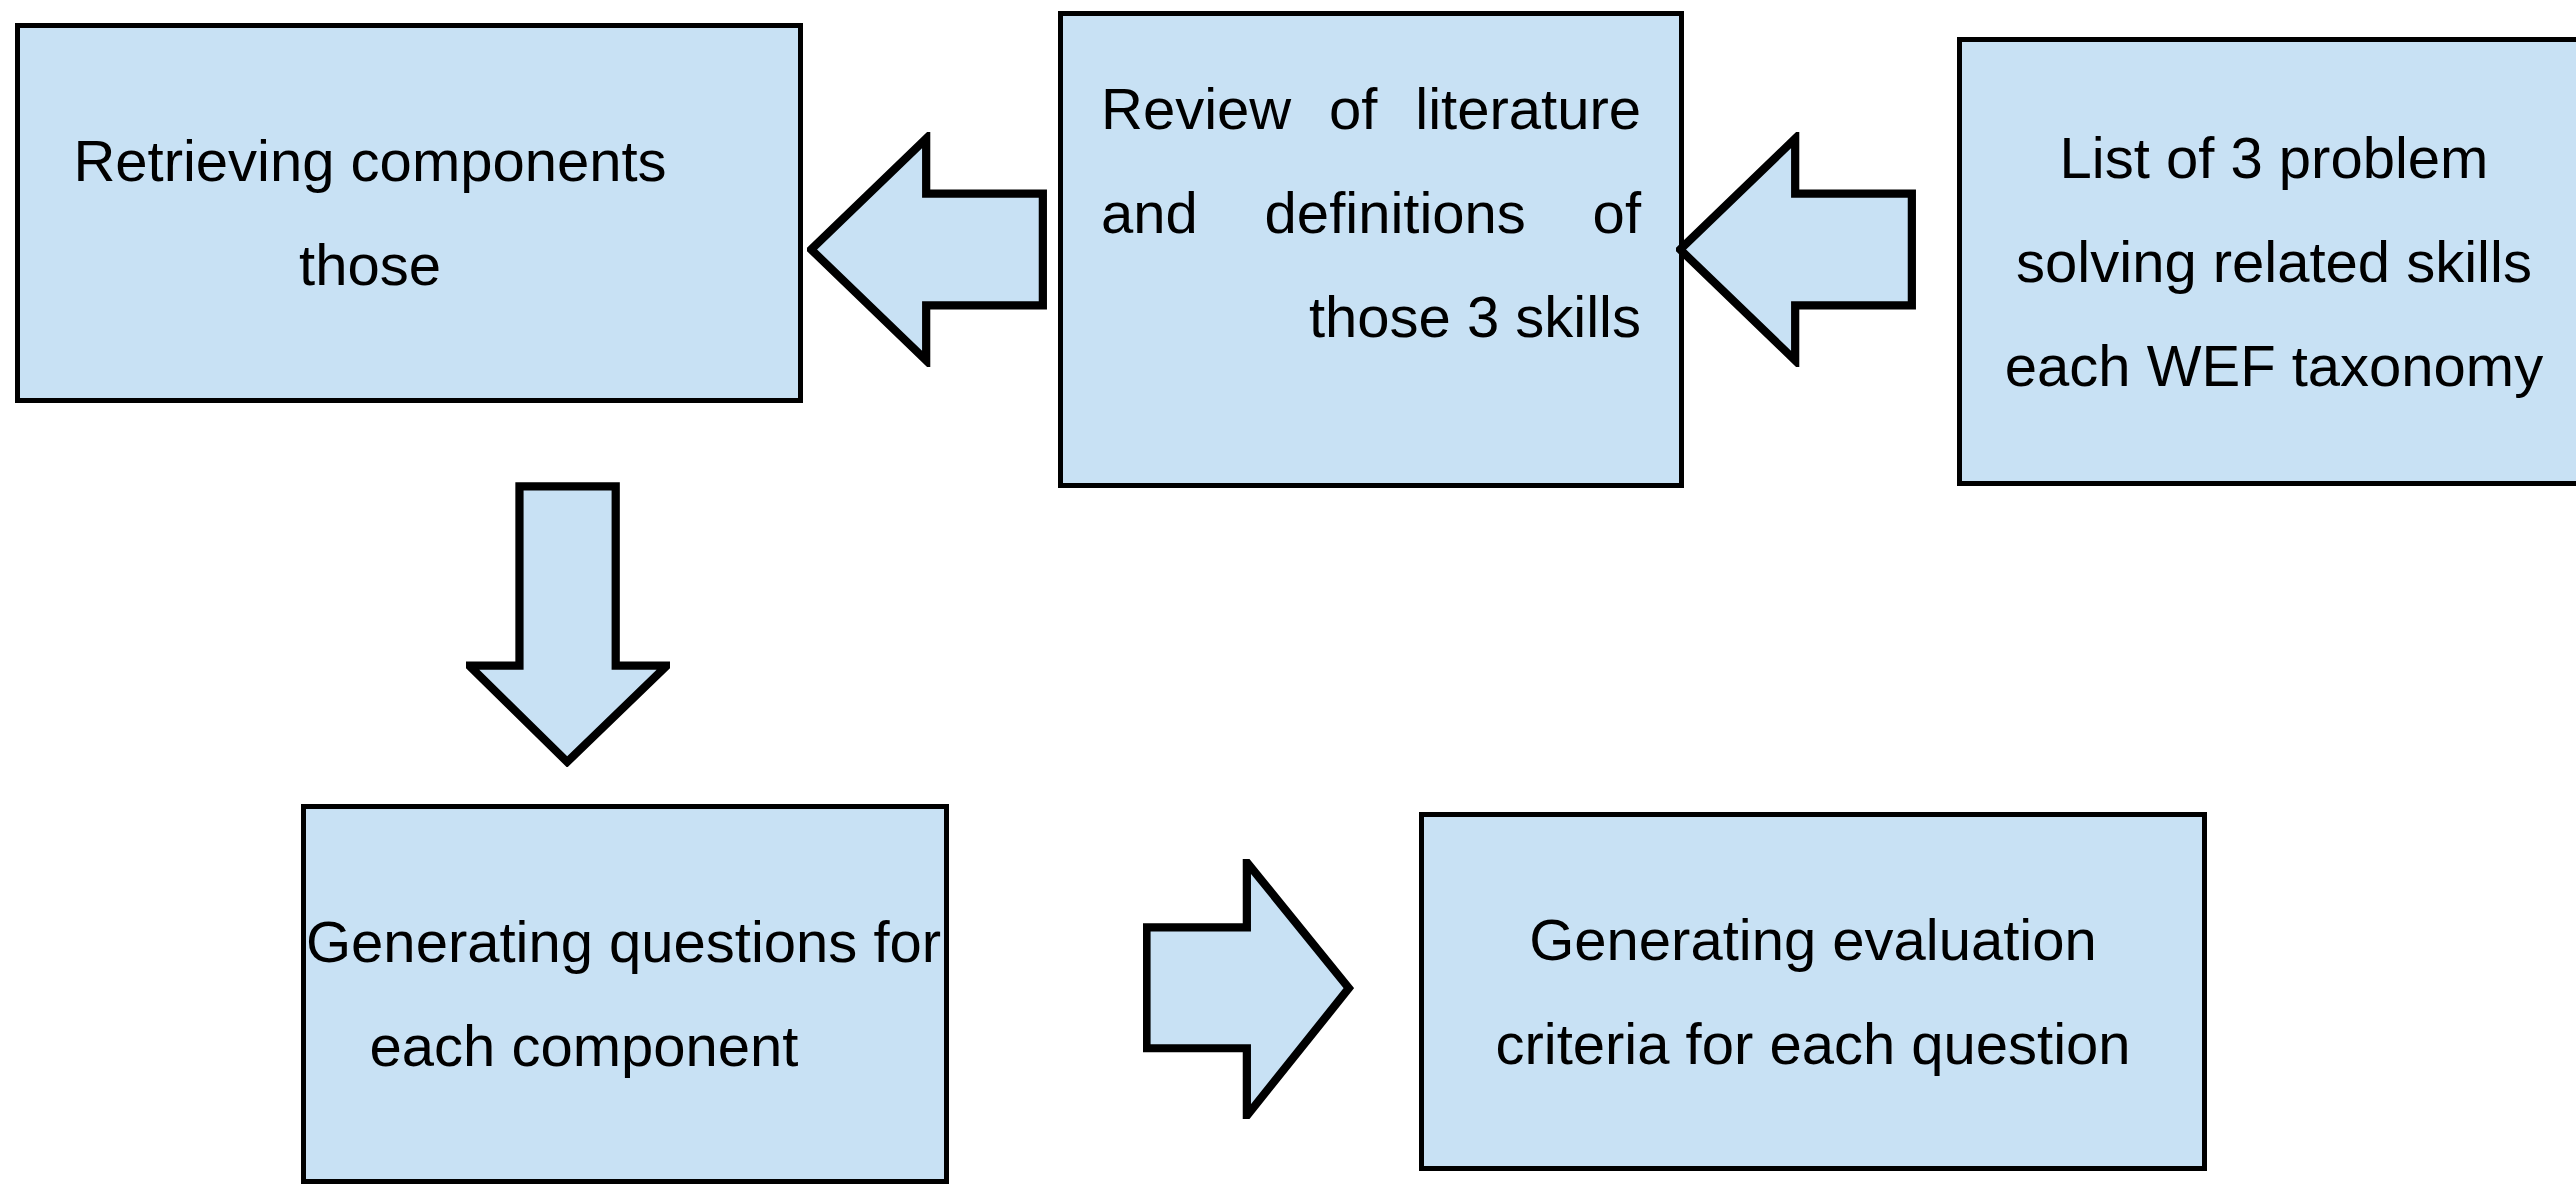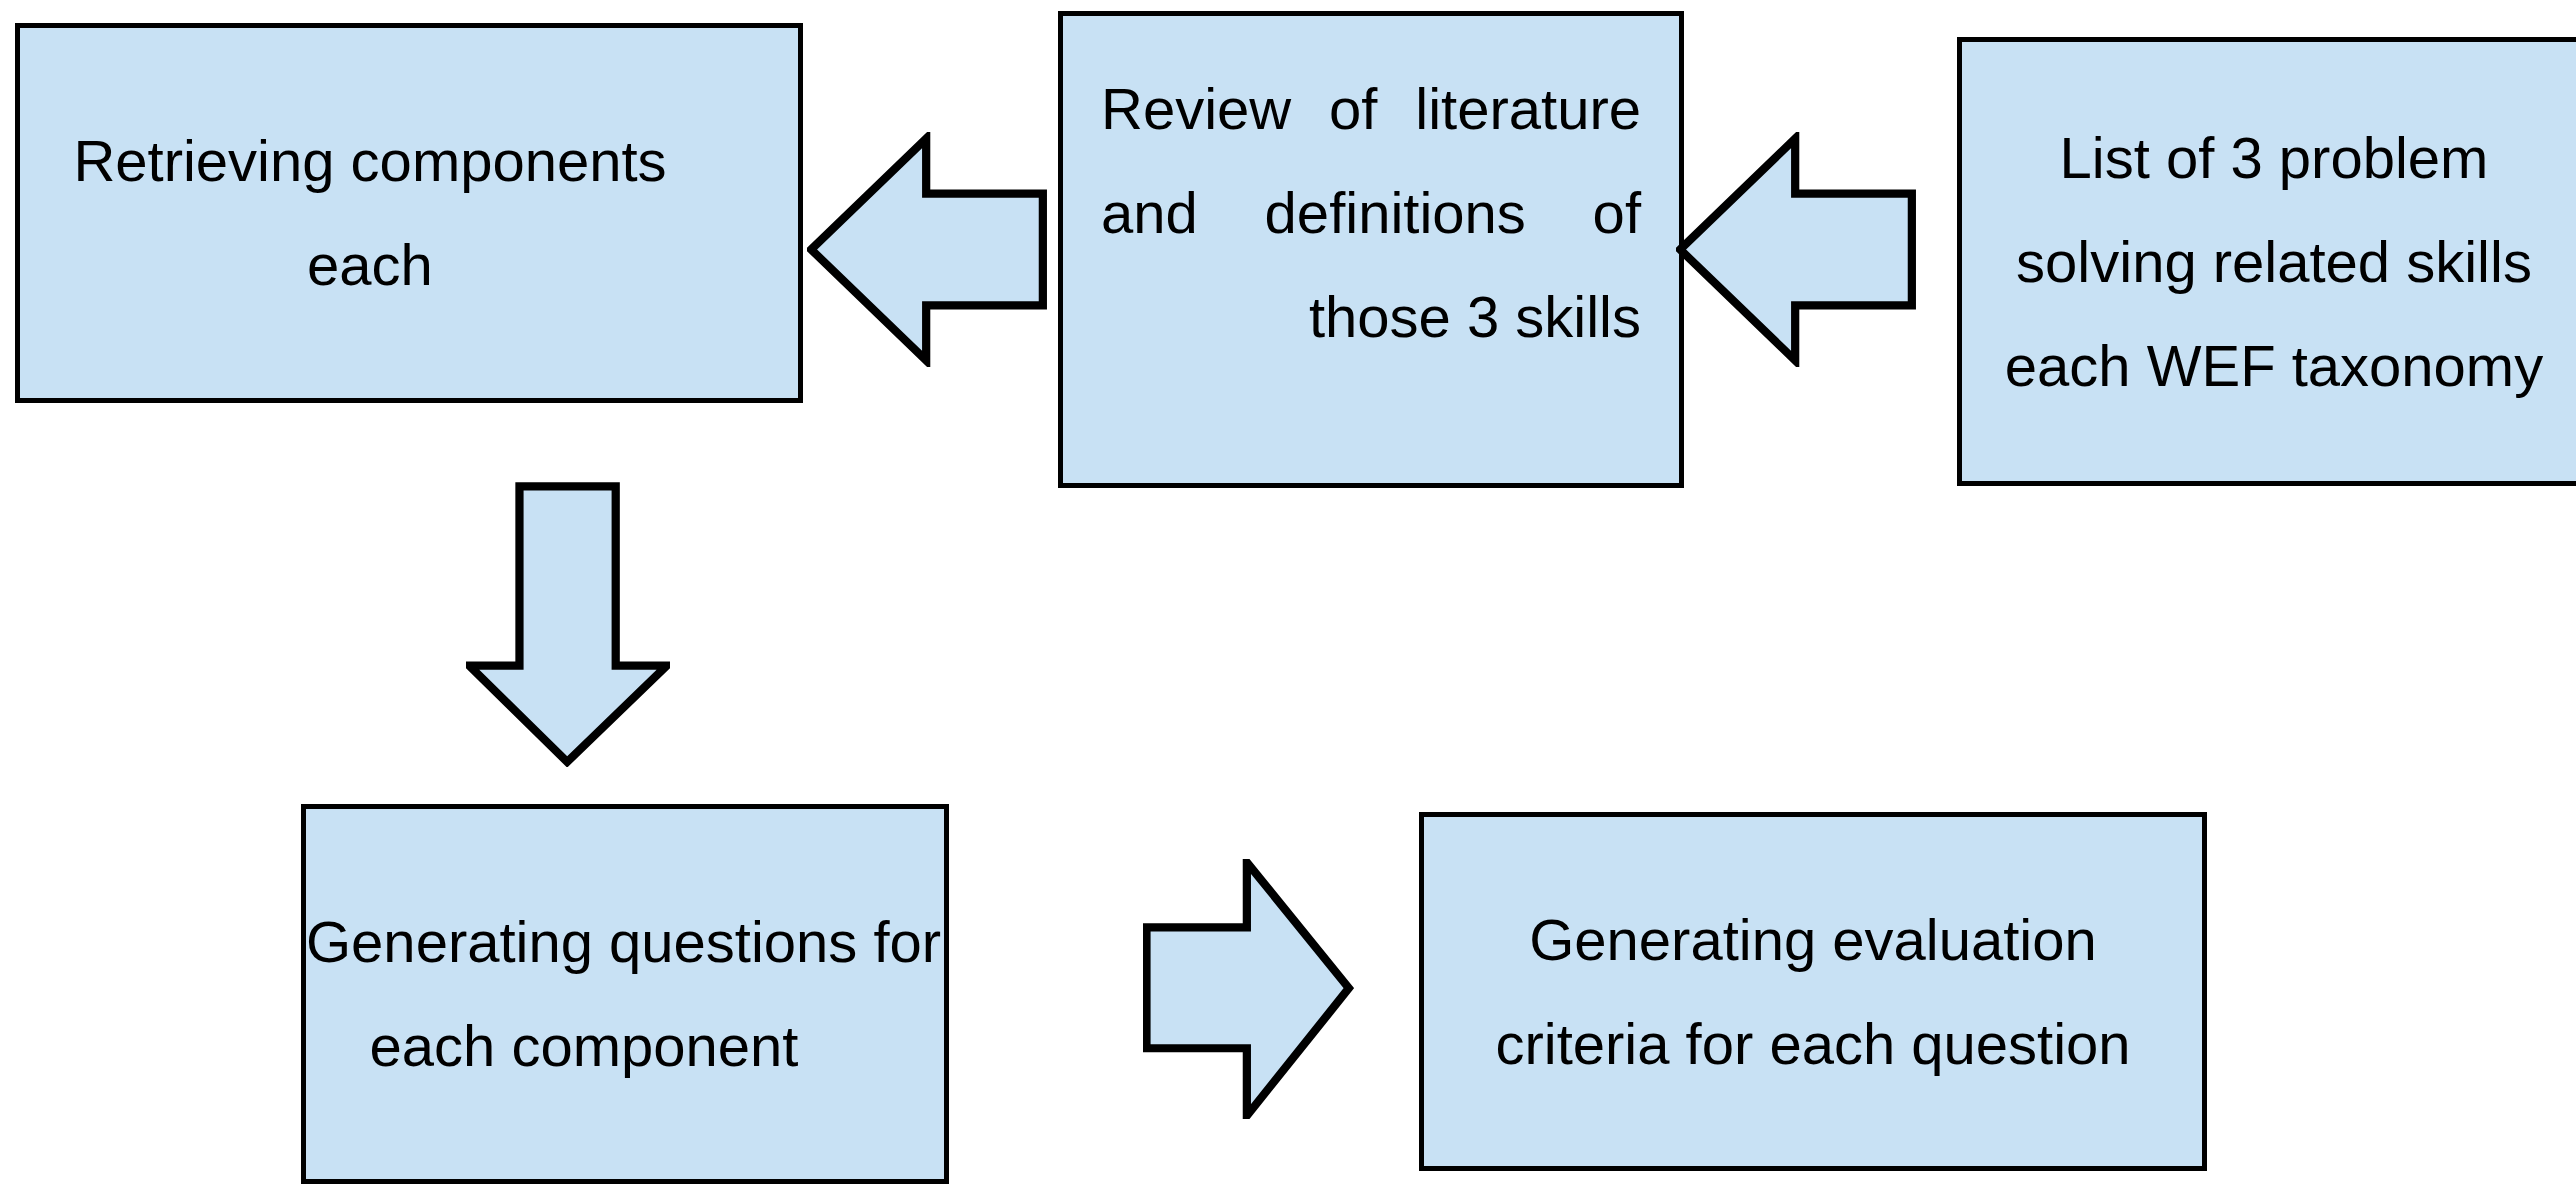--- a/index.html
+++ b/index.html
@@ -40,21 +40,21 @@
     stroke-width:10;stroke-linejoin:miter;
   }
 </style>
 </head>
 <body>
 
 <div class="canvas">
 
   <div class="node" id="node-retrieving">
     <div class="line">Retrieving components</div>
-    <div class="line">each</div>
+    <div class="line">those</div>
   </div>
 
   <div class="node" id="node-review">
     <div class="line justify">Review of literature</div>
     <div class="line justify">and definitions of</div>
     <div class="line left">those 3 skills</div>
   </div>
 
   <div class="node" id="node-list">
     <div class="line">List of 3 problem</div>

